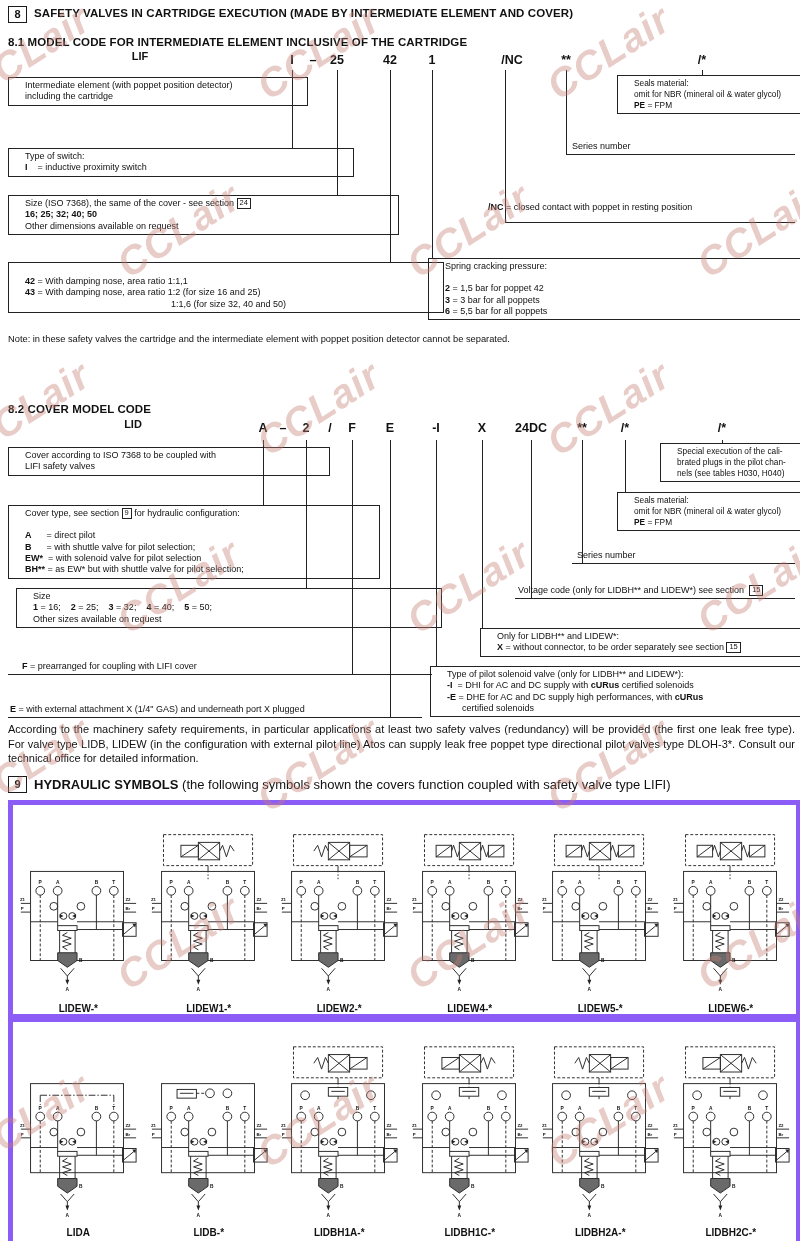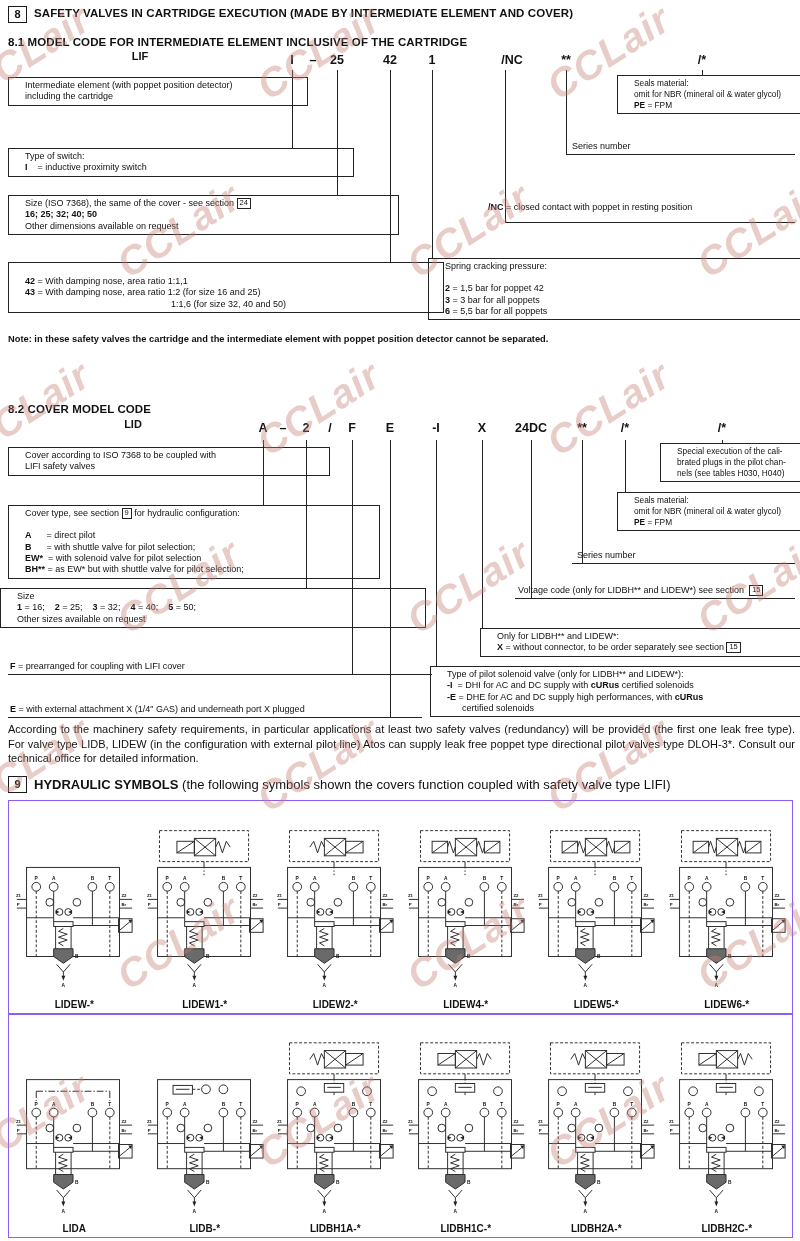--- a/index.html
+++ b/index.html
@@ -14,23 +14,23 @@
   .vline{position:absolute;width:1px;background:#222}
   .hline{position:absolute;height:1px;background:#222}
   .box{position:absolute;border:1px solid #222;padding:2px 16px;font-size:9px;line-height:1.26}
   .freeline{position:absolute;font-size:9px;line-height:1.26}
   .line{white-space:pre-wrap;min-height:11px}
   .line b{font-weight:bold}
   .sp1{display:inline-block;width:146px}
   .sp2{display:inline-block;width:15px}
   .refbox{display:inline-block;border:1px solid #222;font-size:7.5px;line-height:1.15;
           padding:0 2px;vertical-align:1px}
-  .notebold{position:absolute;font-weight:bold;font-size:9.3px}
+  .notebold{position:absolute;font-weight:normal;font-size:9.3px}
   .footerp{position:absolute;font-size:11px;line-height:1.32;text-align:justify}
-  .symwrap{position:absolute;border:1px solid #8b5cf6;display:flex}
+  .symwrap{position:absolute;border:5px solid #8b5cf6;display:flex}
   .cell{flex:1;display:flex;flex-direction:column;align-items:center;justify-content:flex-end;padding-bottom:3px}
   .symlabel{font-weight:bold;font-size:10px;margin-top:3px}
   svg.schem line,svg.schem rect,svg.schem circle,svg.schem polyline,svg.schem polygon{
      stroke:#2a2a2a;stroke-width:1;fill:none}
   svg.schem .dash{stroke-dasharray:3,2}
   svg.schem .dd{stroke-dasharray:7,2,1.5,2}
   svg.schem .fill{fill:#6a6a6a}
   svg.schem .blk{fill:#222;stroke:none}
   svg.schem text{fill:#111;stroke:none;font-family:"Liberation Sans",sans-serif;font-weight:bold}
   .wm{position:absolute;font-style:italic;font-weight:bold;font-size:40px;
@@ -140,26 +140,26 @@
       <div class="line"><span>LIFI safety valves</span></div>
     </div>
   <div class="box" style="left:8px;top:505px;width:338px">
       <div class="line"><span>Cover type, see section </span><span class="refbox">9</span><span> for hydraulic configuration:</span></div>
       <div class="line"></div>
       <div class="line"><b>A</b><span>      = direct pilot</span></div>
       <div class="line"><b>B</b><span>      = with shuttle valve for pilot selection;</span></div>
       <div class="line"><b>EW*</b><span>  = with solenoid valve for pilot selection</span></div>
       <div class="line"><b>BH**</b><span> = as EW* but with shuttle valve for pilot selection;</span></div>
     </div>
-  <div class="box" style="left:0;top:588px;width:392px">
+  <div class="box" style="left:16px;top:588px;width:392px">
       <div class="line"><span>Size</span></div>
       <div class="line"><b>1</b><span> = 16;    </span><b>2</b><span> = 25;    </span><b>3</b><span> = 32;    </span><b>4</b><span> = 40;    </span><b>5</b><span> = 50;</span></div>
       <div class="line"><span>Other sizes available on request</span></div>
     </div>
-  <div class="freeline" style="left:10px;top:661px">
+  <div class="freeline" style="left:22px;top:661px">
       <div class="line"><b>F</b><span> = prearranged for coupling with LIFI cover</span></div>
     </div>
   <div class="freeline" style="left:10px;top:704px">
       <div class="line"><b>E</b><span> = with external attachment X (1/4" GAS) and underneath port X plugged</span></div>
     </div>
   <div class="box" style="left:660px;top:443px;width:137px;font-size:8.3px">
       <div class="line"><span>Special execution of the cali-</span></div>
       <div class="line"><span>brated plugs in the pilot chan-</span></div>
       <div class="line"><span>nels (see tables H030, H040)</span></div>
     </div>

